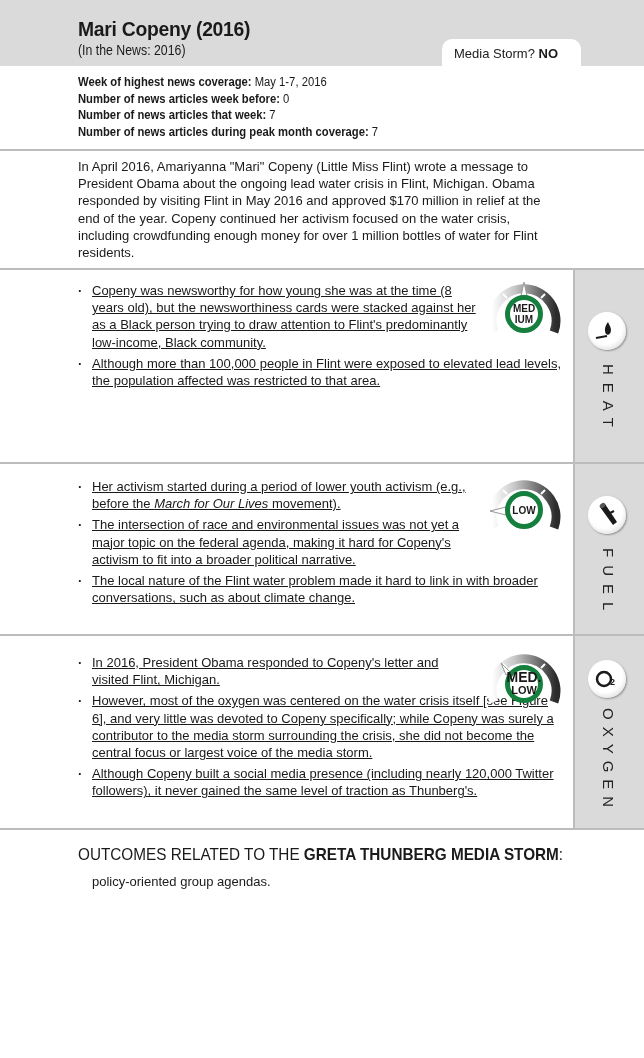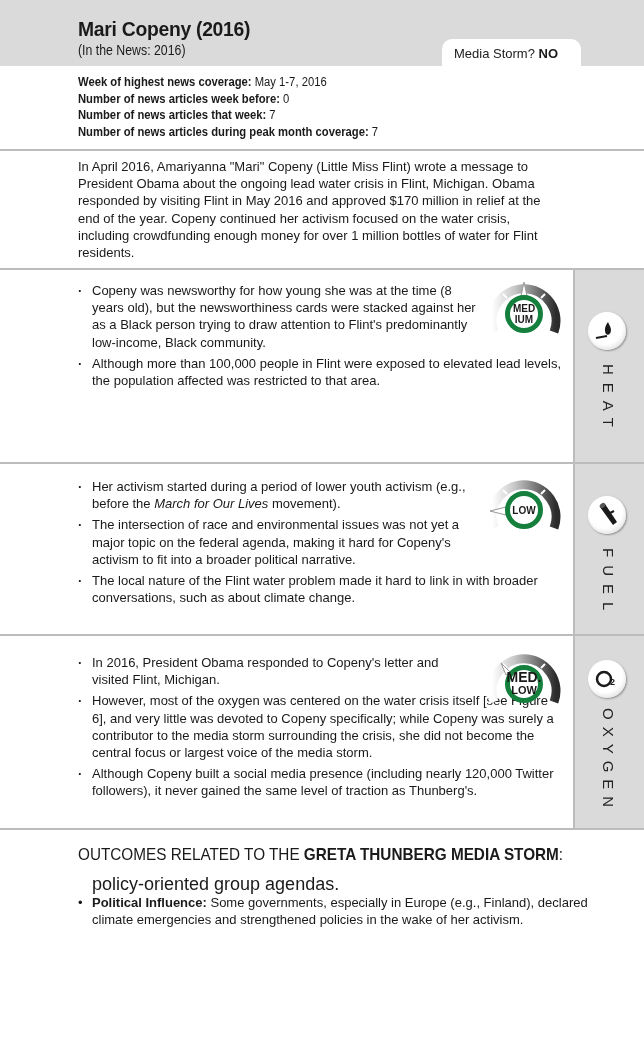--- a/index.html
+++ b/index.html
@@ -10,28 +10,28 @@
   .storm-tab { position: absolute; left: 442px; top: 39px; width: 139px; height: 27px; background: #fff; border-radius: 10px 10px 0 0; font-size: 13px; font-family: "Liberation Sans", sans-serif; padding: 7px 0 0 12px; }
   .storm-tab b { font-weight: bold; }
   .stats { position: absolute; left: 78px; top: 74px; font-size: 12.5px; line-height: 16.5px; font-family: "Liberation Sans", sans-serif; transform: scaleX(0.9); transform-origin: left; width: 560px; }
   .stats b { font-weight: bold; }
   .hr { position: absolute; left: 0; width: 644px; height: 2px; background: #bcbcbc; }
   .desc { position: absolute; left: 78px; top: 158px; width: 480px; font-size: 13px; line-height: 17.2px; font-family: "Liberation Sans", sans-serif; }
   .row { position: absolute; left: 0; width: 644px; }
   .side { position: absolute; left: 573px; top: 0; width: 71px; height: 100%; background: #d9dad9; border-left: 2px solid #bcbcbc; }
   .side-icon { position: absolute; left: 13px; width: 38px; height: 38px; border-radius: 50%; background: radial-gradient(circle at 45% 40%, #fff 55%, #e6e6e6 75%, #bbb 100%); box-shadow: 1px 1px 2px rgba(0,0,0,0.35); }
   .side-label { position: absolute; left: 22px; width: 20px; font-size: 15px; letter-spacing: 0; writing-mode: vertical-rl; font-family: "Liberation Sans", sans-serif; color: #222; }
-  .bullets { position: absolute; left: 78px; list-style: none; font-size: 13px; line-height: 17.2px; font-family: "Liberation Sans", sans-serif; }
+  .bullets { position: absolute; left: 78px; list-style: none; font-size: 13px; line-height: 17.2px; font-family: "Liberation Sans", sans-serif; text-decoration: underline; }
   .bullets li { position: relative; padding-left: 14px; margin-bottom: 4px; }
   .bullets li::before { content: "·"; position: absolute; left: 0; top: 0; font-weight: bold; }
   .gauge { position: absolute; width: 76px; height: 60px; }
   .gauge-label { position: absolute; left: 19px; top: 17px; width: 38px; height: 38px; border-radius: 50%; background: #fff; border: 5px solid #15803d; font-size: 10px; font-weight: bold; text-align: center; line-height: 11px; display: flex; align-items: center; justify-content: center; font-family: "Liberation Sans", sans-serif; }
   .outcomes-title { position: absolute; left: 78px; top: 845px; font-size: 17px; font-family: "Liberation Sans", sans-serif; transform: scaleX(0.9); transform-origin: left; white-space: nowrap; }
   .outcomes-title b { font-weight: bold; }
-  .outcome-cont { position: absolute; left: 92px; top: 874px; font-size: 18px; font-family: "Liberation Sans", sans-serif; }
+  .outcome-cont { position: absolute; left: 92px; top: 874px; font-size: 13px; font-family: "Liberation Sans", sans-serif; }
   .outcomes { position: absolute; left: 78px; top: 894px; width: 510px; list-style: none; font-size: 13px; line-height: 17.2px; font-family: "Liberation Sans", sans-serif; }
   .outcomes li { position: relative; padding-left: 14px; margin-bottom: 6px; }
   .outcomes li::before { content: "•"; position: absolute; left: 0; top: 0; }
   .outcomes b { font-weight: bold; }
 </style>
 </head>
 <body>
 
 <div class="header">
   <div class="title">Mari Copeny (2016)</div>
@@ -167,14 +167,13 @@
   </div>
 </div>
 
 <div class="hr" style="top:828px"></div>
 
 <div class="outcomes-title">
   <span>OUTCOMES RELATED TO THE </span><b>GRETA THUNBERG MEDIA STORM</b><span>:</span>
 </div>
 <div class="outcome-cont">policy-oriented group agendas.</div>
 <ul class="outcomes">
-  <li><b>Political Influence:</b><span> Some governments, especially in Europe (e.g., Finland), declared climate emergencies and strengthened policies in the wake of her activism.</span></li>
 </ul>
 
 </body></html>

